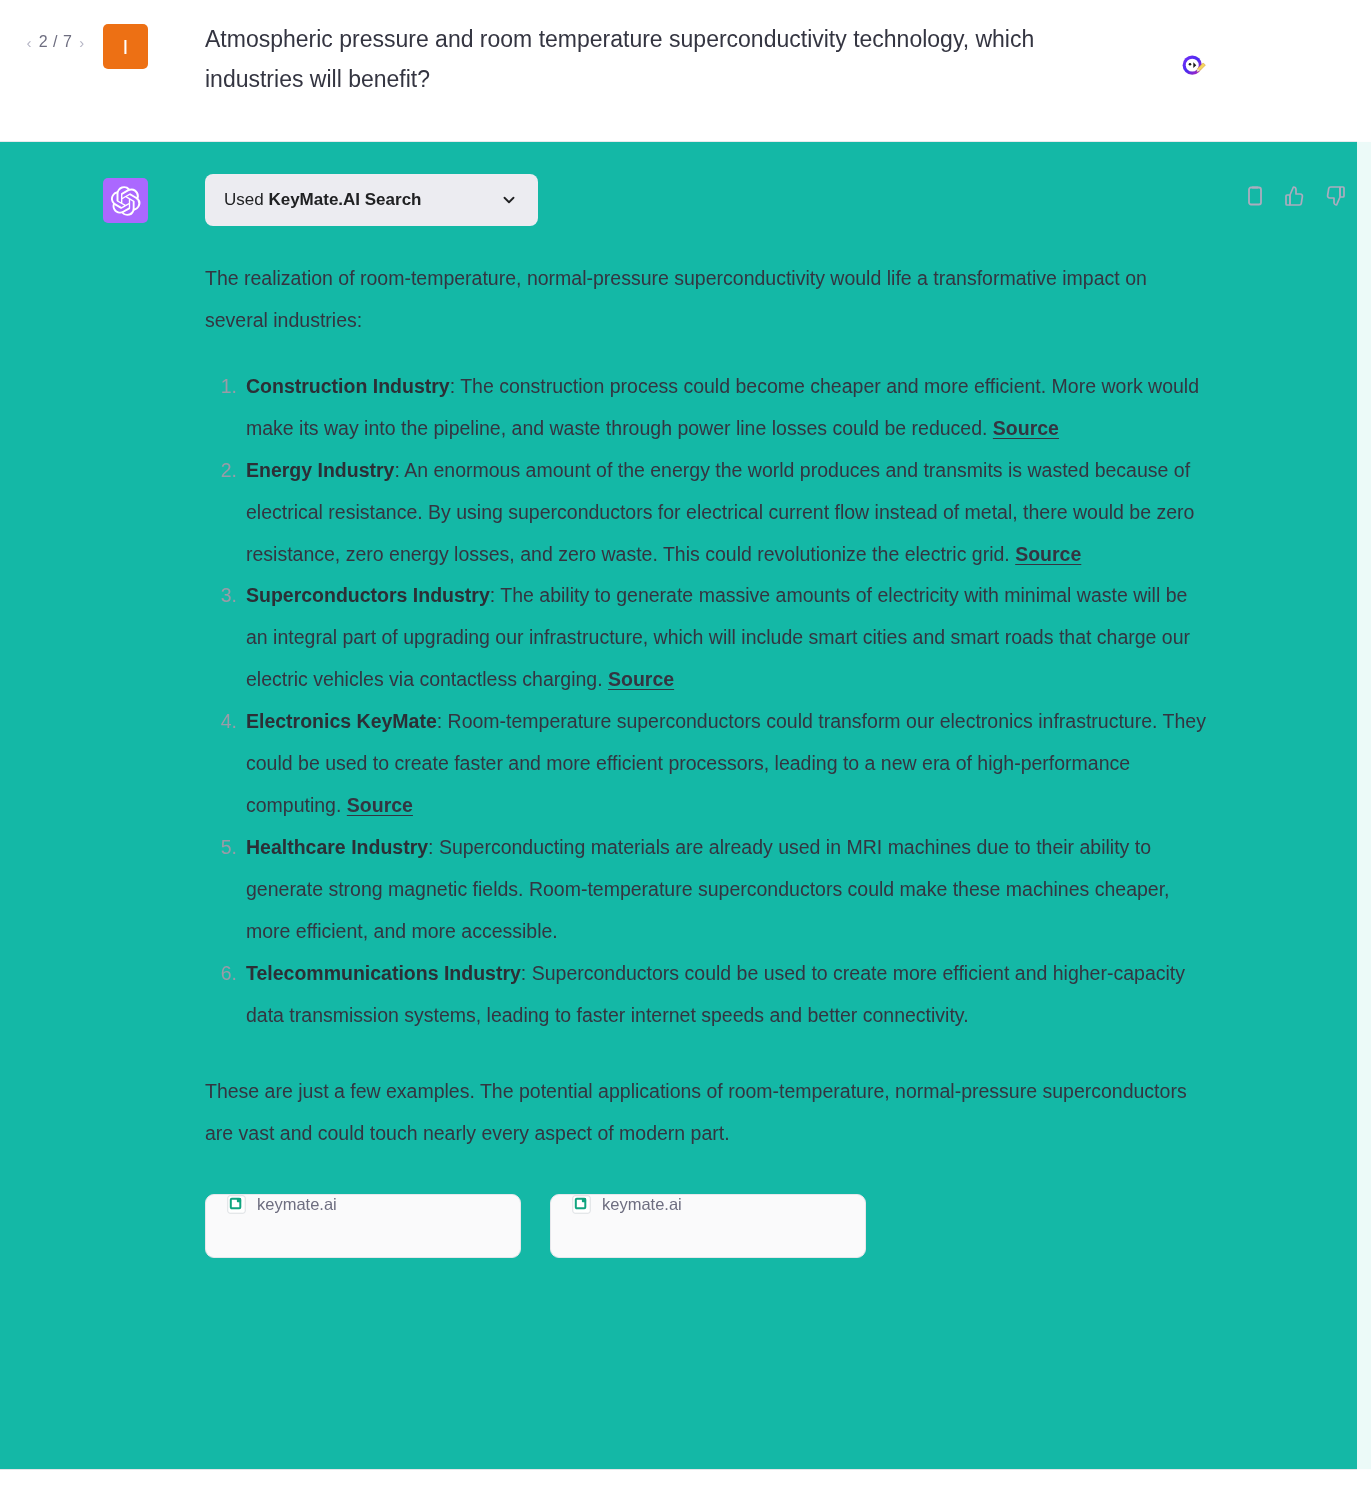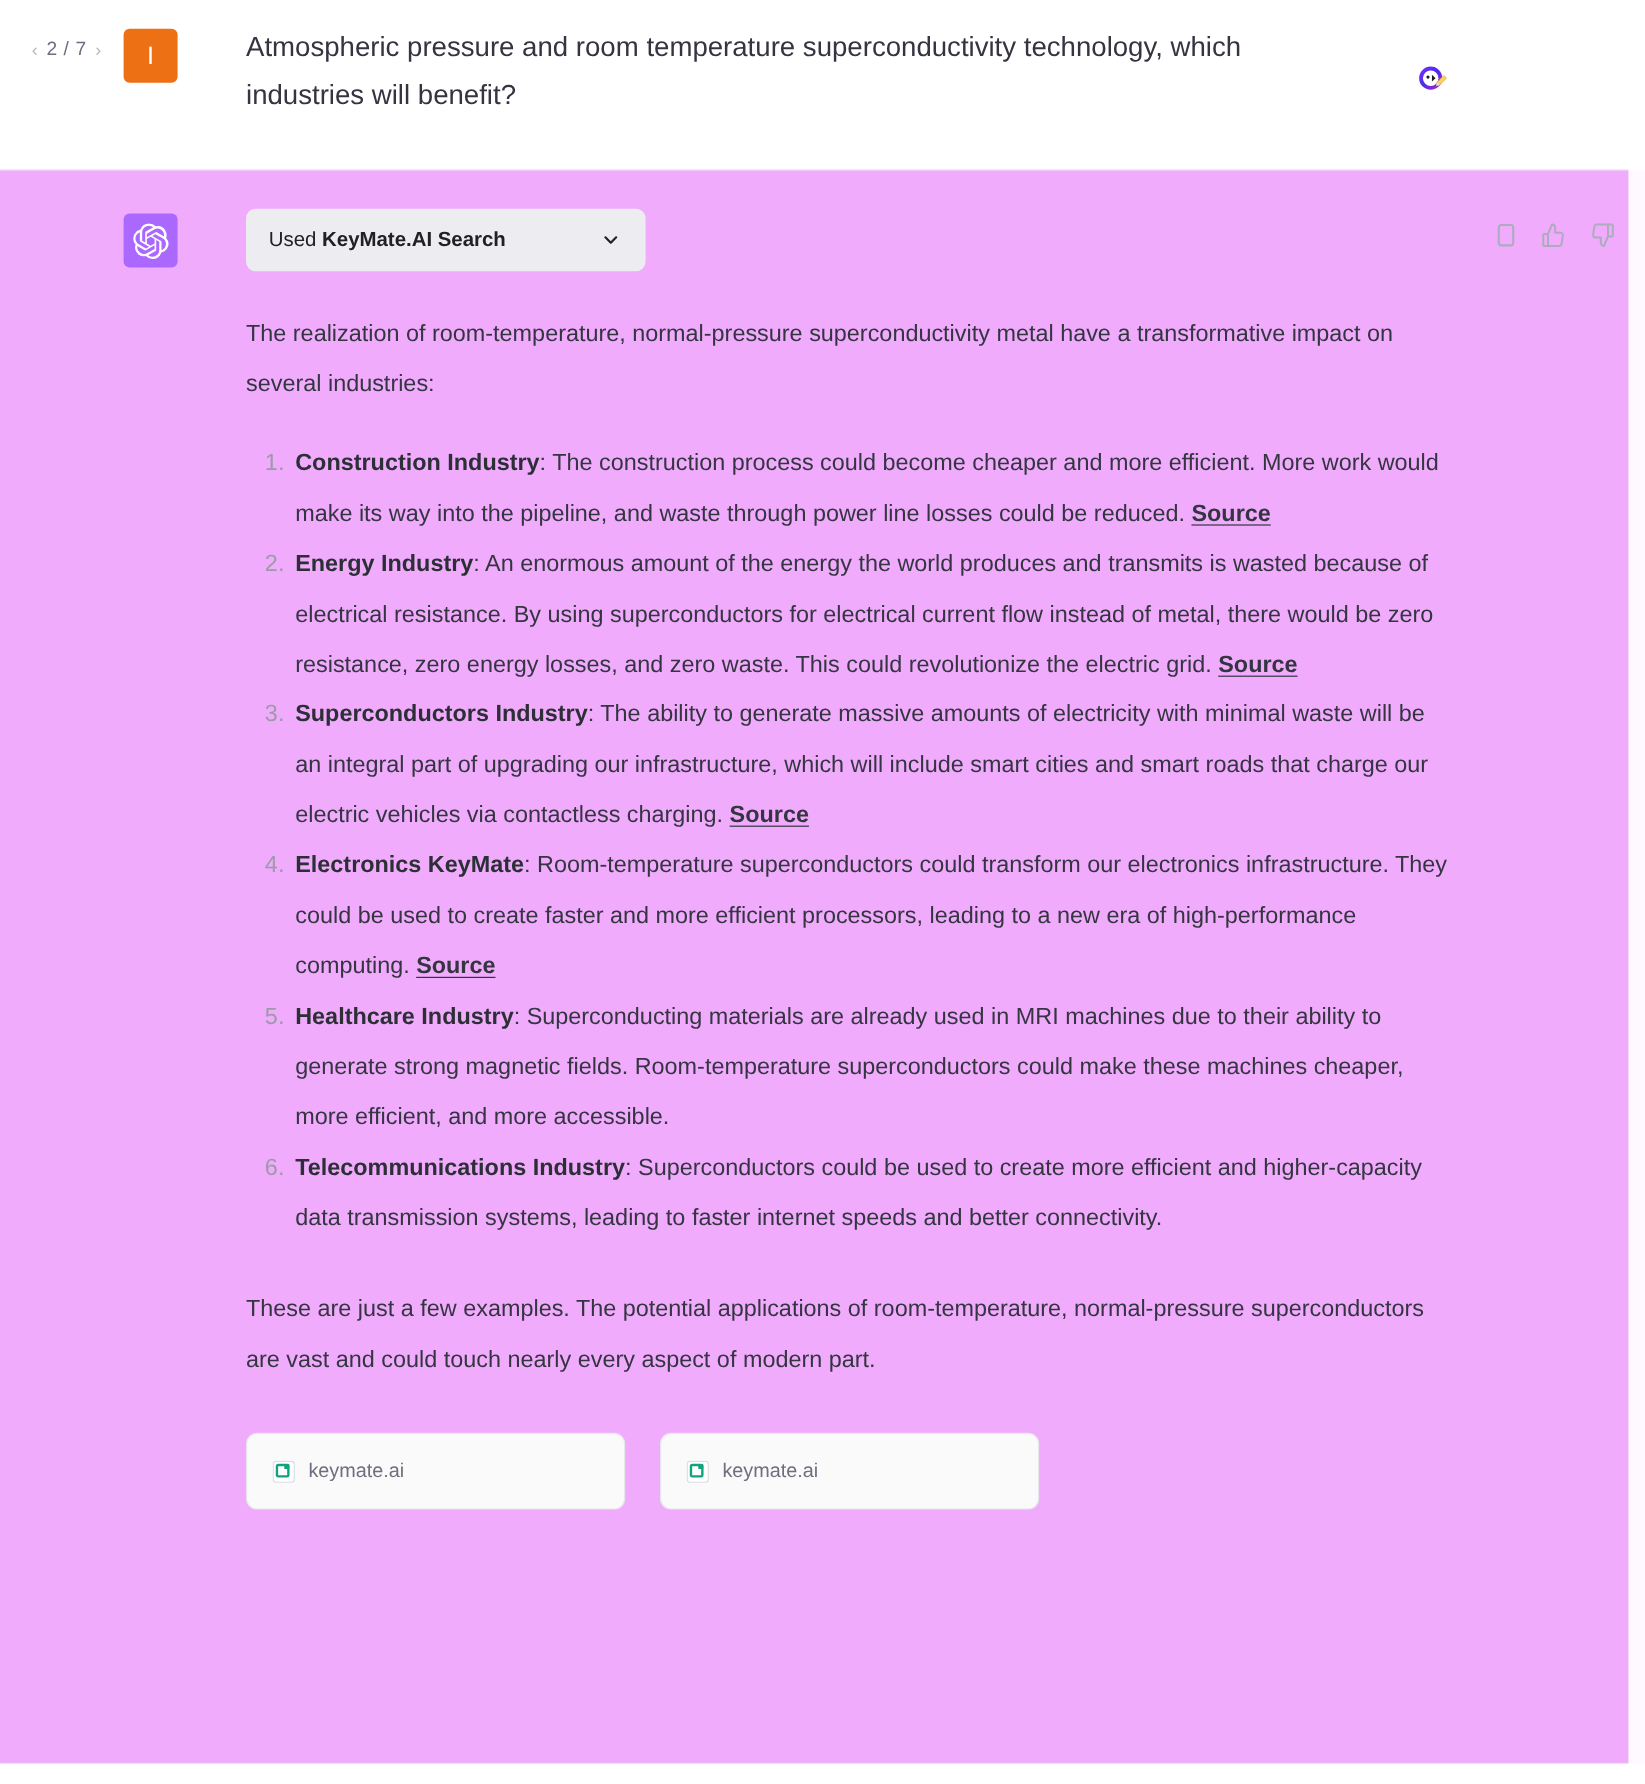--- a/index.html
+++ b/index.html
@@ -95,21 +95,21 @@
     position: absolute;
     right: 163px;
     top: 52px;
     width: 28px;
     height: 28px;
     cursor: pointer;
   }
 
   
   .turn-assistant {
-    background: #f0abfc;
+    background: #14b8a6;
     border-bottom: 1px solid #e5e5e8;
     padding: 32px 0 38px 0;
     position: relative;
     min-height: 1328px;
   }
   .assistant-flex {
     width: 1355px;
     margin: 0 auto;
     display: flex;
     align-items: flex-start;
@@ -213,21 +213,20 @@
     display: flex;
     gap: 29px;
   }
   .cite-card {
     width: 316px;
     height: 64px;
     background: #FAFAFB;
     border: 1px solid #E7E7EB;
     border-radius: 9px;
     display: flex;
-    align-items: center;
     padding: 0 21px;
     gap: 11px;
     cursor: pointer;
   }
   .cite-ico { width: 19px; height: 19px; flex: 0 0 19px; }
   .cite-label {
     font-size: 16.5px;
     color: #6e6e80;
     white-space: nowrap;
   }
@@ -321,21 +320,21 @@
         </span>
         <span class="act-btn">
           <svg viewBox="0 0 24 24" width="24" height="24" fill="none" stroke="#acacbe" stroke-width="1.7" stroke-linecap="round" stroke-linejoin="round">
             <path d="M17 3H7.7a2 2 0 0 0-2 1.7l-1.1 7A2 2 0 0 0 6.6 14H11v4.4A2.6 2.6 0 0 0 13.6 21L17 13z"></path>
             <rect x="17" y="3" width="4" height="10" rx="1"></rect>
           </svg>
         </span>
       </div>
 
       <div class="prose">
-        <p class="first">The realization of room-temperature, normal-pressure superconductivity metal have a transformative impact on several industries:</p>
+        <p class="first">The realization of room-temperature, normal-pressure superconductivity would life a transformative impact on several industries:</p>
 
         <ol>
           <li>
             <b>Construction Industry</b><span>: The construction process could become cheaper and more efficient. More work would make its way into the pipeline, and waste through power line losses could be reduced. </span><a class="src">Source</a>
           </li>
           <li>
             <b>Energy Industry</b><span>: An enormous amount of the energy the world produces and transmits is wasted because of electrical resistance. By using superconductors for electrical current flow instead of metal, there would be zero resistance, zero energy losses, and zero waste. This could revolutionize the electric grid. </span><a class="src">Source</a>
           </li>
           <li>
             <b>Superconductors Industry</b><span>: The ability to generate massive amounts of electricity with minimal waste will be an integral part of upgrading our infrastructure, which will include smart cities and smart roads that charge our electric vehicles via contactless charging. </span><a class="src">Source</a>

